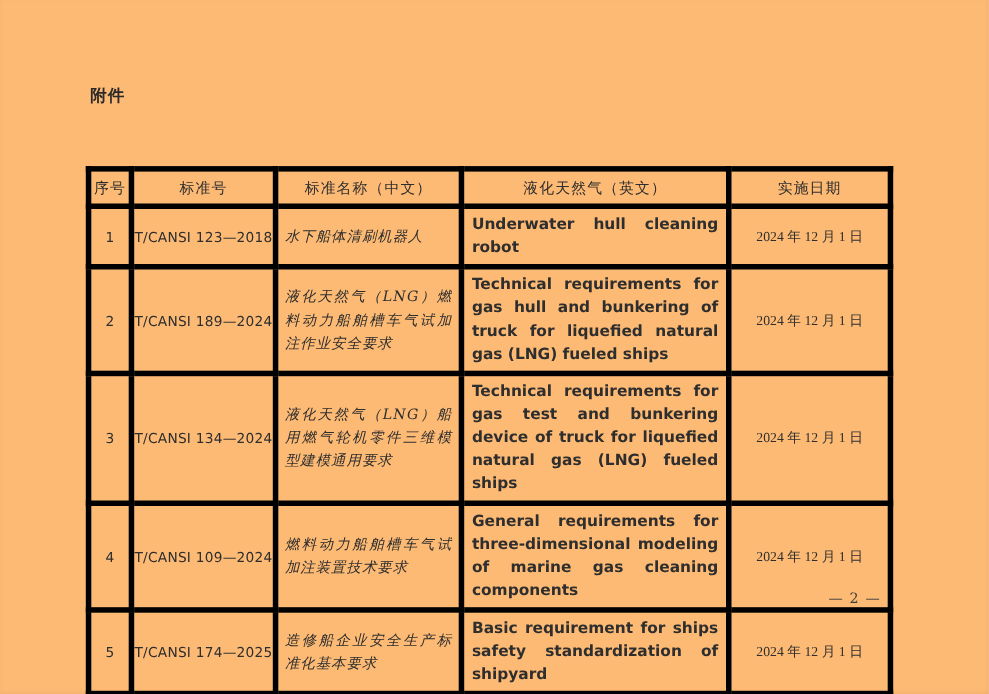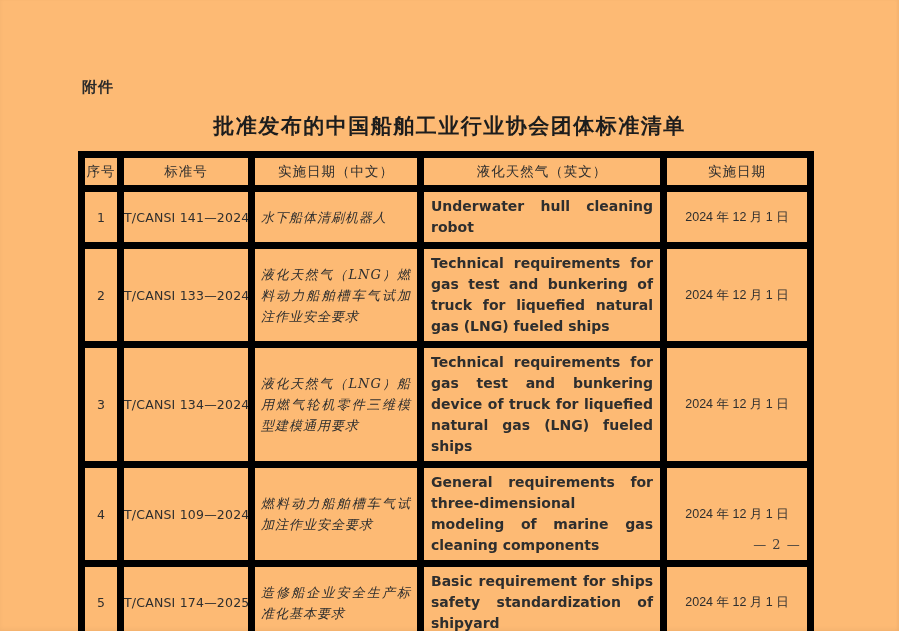--- a/index.html
+++ b/index.html
@@ -41,21 +41,21 @@
     color: #1d1d1d;
   }
   table.standards-table {
     position: absolute;
     left: 78px; top: 151px;
     width: 729px;
     border-collapse: collapse;
     table-layout: fixed;
   }
   .standards-table th, .standards-table td {
-    border: 7px solid #000000;
+    border: 5px solid #000000;
     font-size: 13px;
     color: #2e2e2e;
     vertical-align: middle;
     overflow: hidden;
   }
   .standards-table thead tr { height: 34px; }
   .standards-table tbody tr:nth-child(1) { height: 44px; }
   .standards-table tbody tr:nth-child(2) { height: 63px; }
   .standards-table tbody tr:nth-child(3) { height: 64px; }
   .standards-table tbody tr:nth-child(4) { height: 52px; }
@@ -96,85 +96,84 @@
     padding: 4px 7px;
     line-height: 21px;
     font-family: "DejaVu Sans", "Liberation Sans", sans-serif;
     font-size: 14px;
     font-weight: bold;
   }
   td.cell-date {
     text-align: center;
     white-space: nowrap;
     font-size: 12.5px;
-    font-family: Liberation Sans, sans-serif;
+    font-family: Liberation Serif, serif;
     margin-left: 21px;
   }
   .page-number {
     position: absolute;
     left: 745px; top: 537px;
     width: 64px;
     text-align: center;
     font-size: 13px;
     color: #3d3d3d;
     letter-spacing: 1px;
   }
 </style>
 </head>
 <body>
 
 <div class="page">
 
   <div class="attachment-label">附件</div>
 
-  <div class="doc-title">批准发布的中国船舶工业行业协会团体标准清单</div>
 
   <table class="standards-table">
     <colgroup>
       <col class="col-no">
       <col class="col-std">
       <col class="col-cn">
       <col class="col-en">
       <col class="col-date">
     </colgroup>
     <thead>
       <tr>
         <th>序号</th>
         <th>标准号</th>
-        <th>实施日期（中文）</th>
+        <th>标准名称（中文）</th>
         <th>液化天然气（英文）</th>
         <th>实施日期</th>
       </tr>
     </thead>
     <tbody>
       <tr>
         <td class="cell-no">1</td>
-        <td class="cell-std">T/CANSI 141—2024</td>
+        <td class="cell-std">T/CANSI 123—2018</td>
         <td class="cell-cn">水下船体清刷机器人</td>
         <td class="cell-en">Underwater hull cleaning robot</td>
         <td class="cell-date">2024 年 12 月 1 日</td>
       </tr>
       <tr>
         <td class="cell-no">2</td>
-        <td class="cell-std">T/CANSI 133—2024</td>
+        <td class="cell-std">T/CANSI 189—2024</td>
         <td class="cell-cn">液化天然气（LNG）燃料动力船舶槽车气试加注作业安全要求</td>
-        <td class="cell-en">Technical requirements for gas test and bunkering of truck for liquefied natural gas (LNG) fueled ships</td>
+        <td class="cell-en">Technical requirements for gas hull and bunkering of truck for liquefied natural gas (LNG) fueled ships</td>
         <td class="cell-date">2024 年 12 月 1 日</td>
       </tr>
       <tr>
         <td class="cell-no">3</td>
         <td class="cell-std">T/CANSI 134—2024</td>
         <td class="cell-cn">液化天然气（LNG）船用燃气轮机零件三维模型建模通用要求</td>
         <td class="cell-en">Technical requirements for gas test and bunkering device of truck for liquefied natural gas (LNG) fueled ships</td>
         <td class="cell-date">2024 年 12 月 1 日</td>
       </tr>
       <tr>
         <td class="cell-no">4</td>
         <td class="cell-std">T/CANSI 109—2024</td>
-        <td class="cell-cn">燃料动力船舶槽车气试加注作业安全要求</td>
+        <td class="cell-cn">燃料动力船舶槽车气试加注装置技术要求</td>
         <td class="cell-en">General requirements for three-dimensional modeling of marine gas cleaning components</td>
         <td class="cell-date">2024 年 12 月 1 日</td>
       </tr>
       <tr>
         <td class="cell-no">5</td>
         <td class="cell-std">T/CANSI 174—2025</td>
         <td class="cell-cn">造修船企业安全生产标准化基本要求</td>
         <td class="cell-en">Basic requirement for ships safety standardization of shipyard</td>
         <td class="cell-date">2024 年 12 月 1 日</td>
       </tr>

